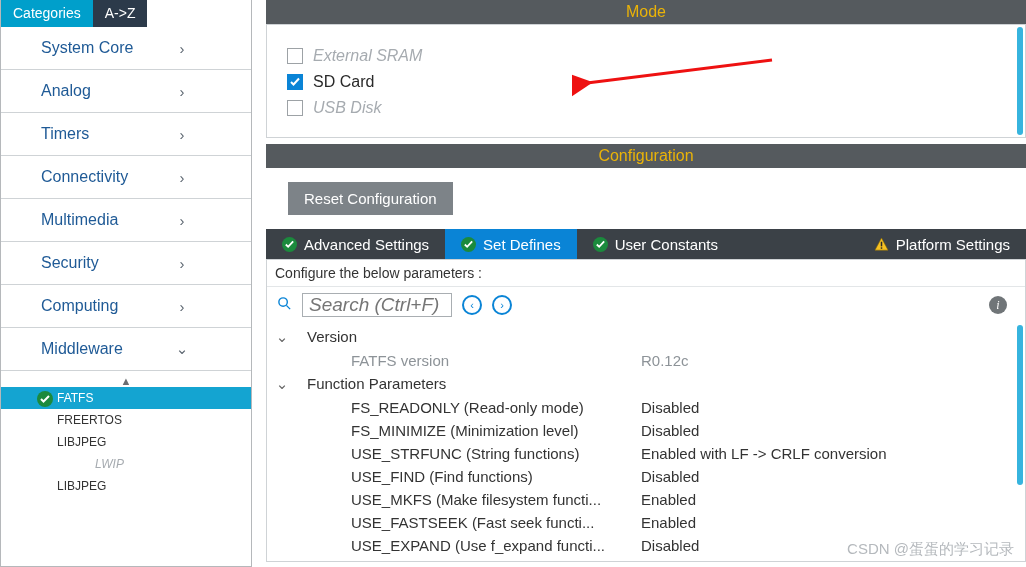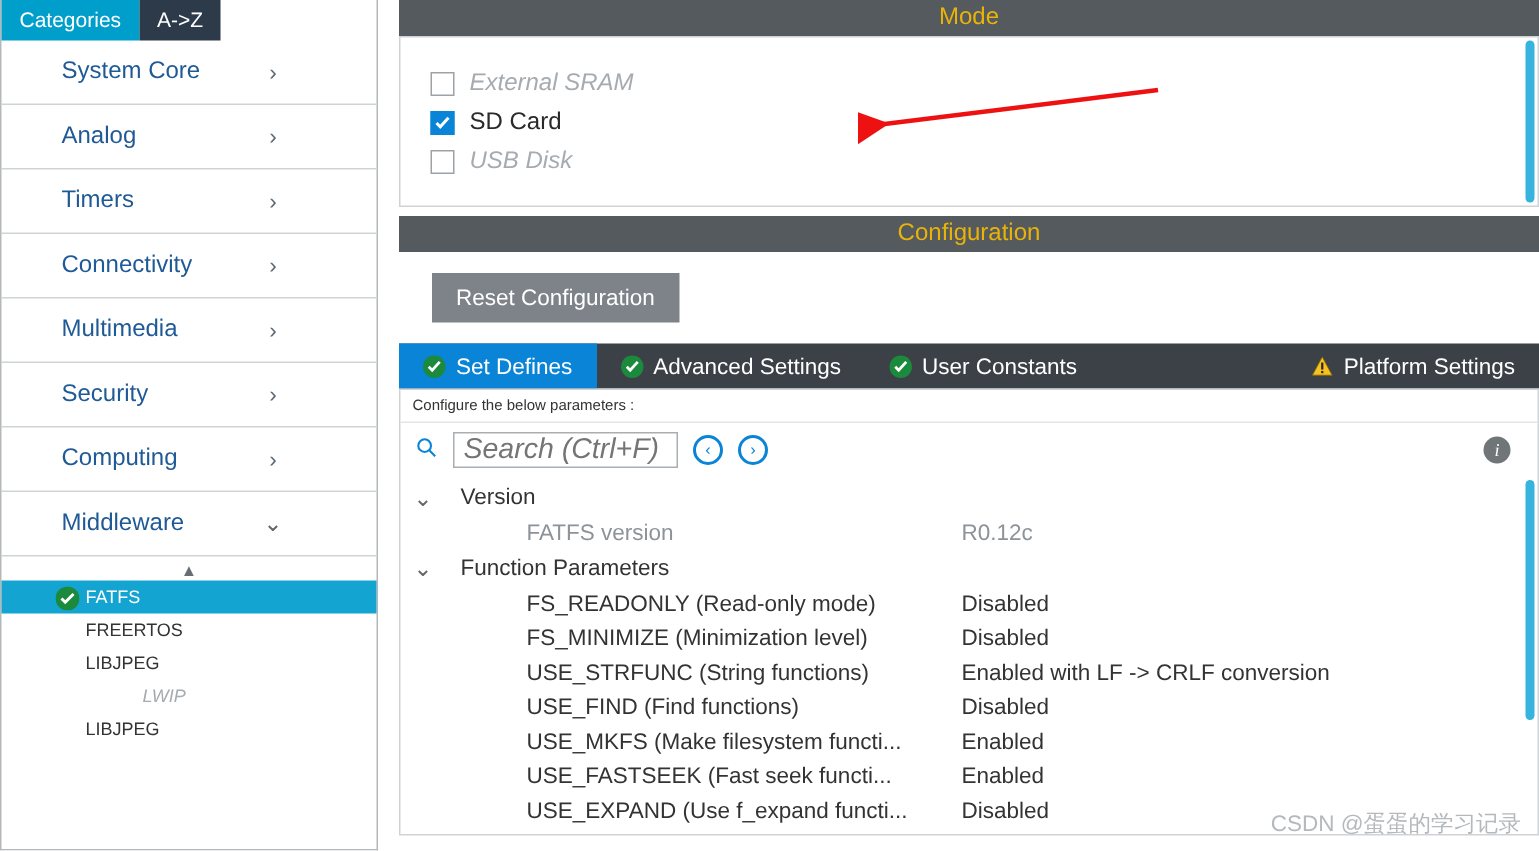--- a/index.html
+++ b/index.html
@@ -54,21 +54,21 @@
   .conf-tabs { display: flex; height: 30px; background: #3b4147; }
   .conf-tab { display: flex; align-items: center; padding: 0 16px; color: #fff; font-size: 15px; cursor: pointer; position: relative; }
   .conf-tab.active { background: #0a84d6; }
   .conf-tab.platform { margin-left: auto; }
   .ticon { width: 15px; height: 15px; margin-right: 7px; display:inline-flex; align-items:center; justify-content:center; }
   .ticon.ok { background:#1b8a3d; border-radius:50%; }
   .ticon.warn svg { width:15px; height:15px; }
   .ticon.ok svg { width:11px; height:11px; }
 
   .conf-area { border: 1px solid #cfd3d6; position: relative; }
-  .conf-title-row { padding: 5px 8px; font-size: 10px; color: #333; border-bottom: 1px solid #e3e6e8; }
+  .conf-title-row { padding: 5px 8px; font-size: 14px; color: #333; border-bottom: 1px solid #e3e6e8; }
   .search-row { display:flex; align-items:center; padding: 6px 10px; gap: 10px; }
   .mag { color:#0a84d6; font-size:15px; }
   .sbox { border:1px solid #a9aeb2; height:24px; width:150px; padding:0 6px; font-size:19px; font-style:italic; color:#0369a1; }
   .arr-btn { width:20px; height:20px; border:2px solid #0a84d6; border-radius:50%; color:#0a84d6; display:flex; align-items:center; justify-content:center; font-size:11px; cursor:pointer; }
   .info-i { margin-left:auto; margin-right:8px; width:18px; height:18px; background:#707578; border-radius:50%; color:#fff; display:flex; align-items:center; justify-content:center; font-size:12px; font-family: "Times New Roman", serif; font-style:italic; }
 
   .params { padding: 2px 4px 4px 6px; position: relative; }
   .tree-row { display:flex; font-size:15px; color:#333; padding:3px 0; }
   .tree-row .tw { width: 18px; text-align:center; color:#666; }
   .tree-row.hdr { font-weight: 400; }
@@ -182,35 +182,35 @@
     </div>
 
     <div class="config-section">
       <div class="hdr-bar">Configuration</div>
 
       <div class="reset-box">
         <button class="reset-btn">Reset Configuration</button>
       </div>
 
       <div class="conf-tabs">
+        <div class="conf-tab">
+          <span class="ticon ok">
+            <svg viewBox="0 0 12 12">
+                <path d="M2 6 l2.5 2.5 L10 2.5" stroke="#fff" stroke-width="2" fill="none"></path>
+              </svg>
+          </span>
+          <span>Advanced Settings</span>
+        </div>
         <div class="conf-tab active">
           <span class="ticon ok">
             <svg viewBox="0 0 12 12">
                 <path d="M2 6 l2.5 2.5 L10 2.5" stroke="#fff" stroke-width="2" fill="none"></path>
               </svg>
           </span>
           <span>Set Defines</span>
-        </div>
-        <div class="conf-tab">
-          <span class="ticon ok">
-            <svg viewBox="0 0 12 12">
-                <path d="M2 6 l2.5 2.5 L10 2.5" stroke="#fff" stroke-width="2" fill="none"></path>
-              </svg>
-          </span>
-          <span>Advanced Settings</span>
         </div>
         <div class="conf-tab">
           <span class="ticon ok">
             <svg viewBox="0 0 12 12">
                 <path d="M2 6 l2.5 2.5 L10 2.5" stroke="#fff" stroke-width="2" fill="none"></path>
               </svg>
           </span>
           <span>User Constants</span>
         </div>
         <div class="conf-tab platform">

